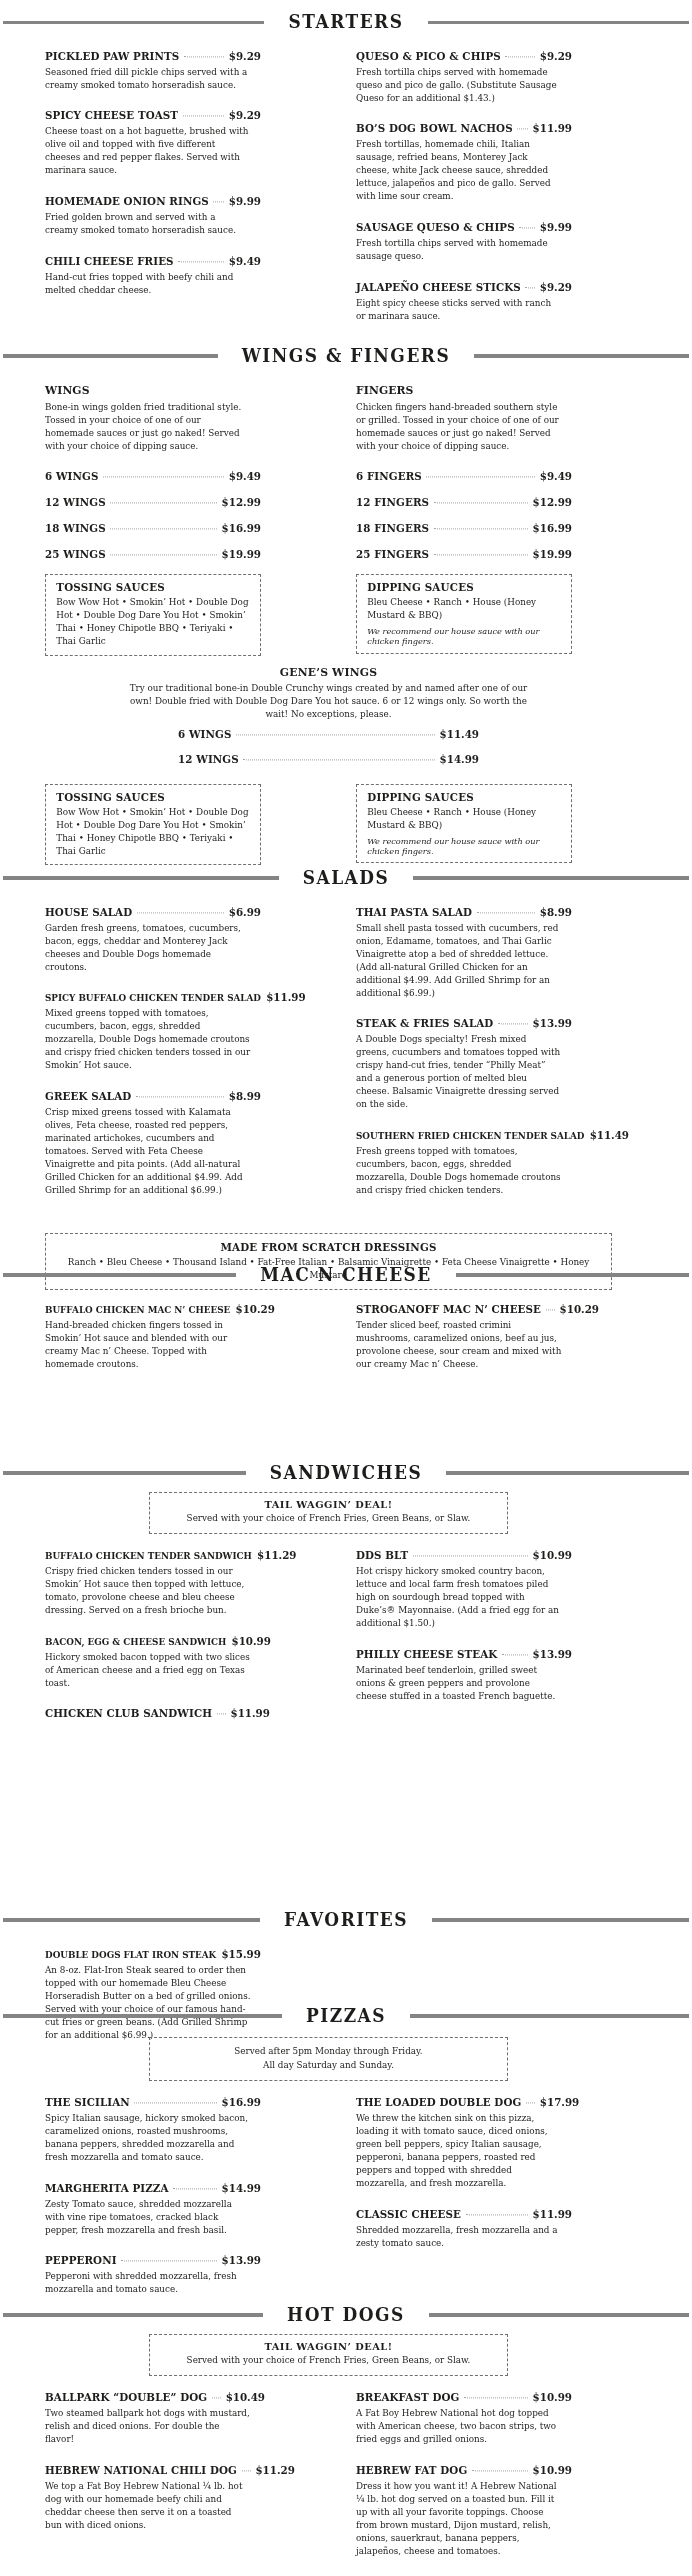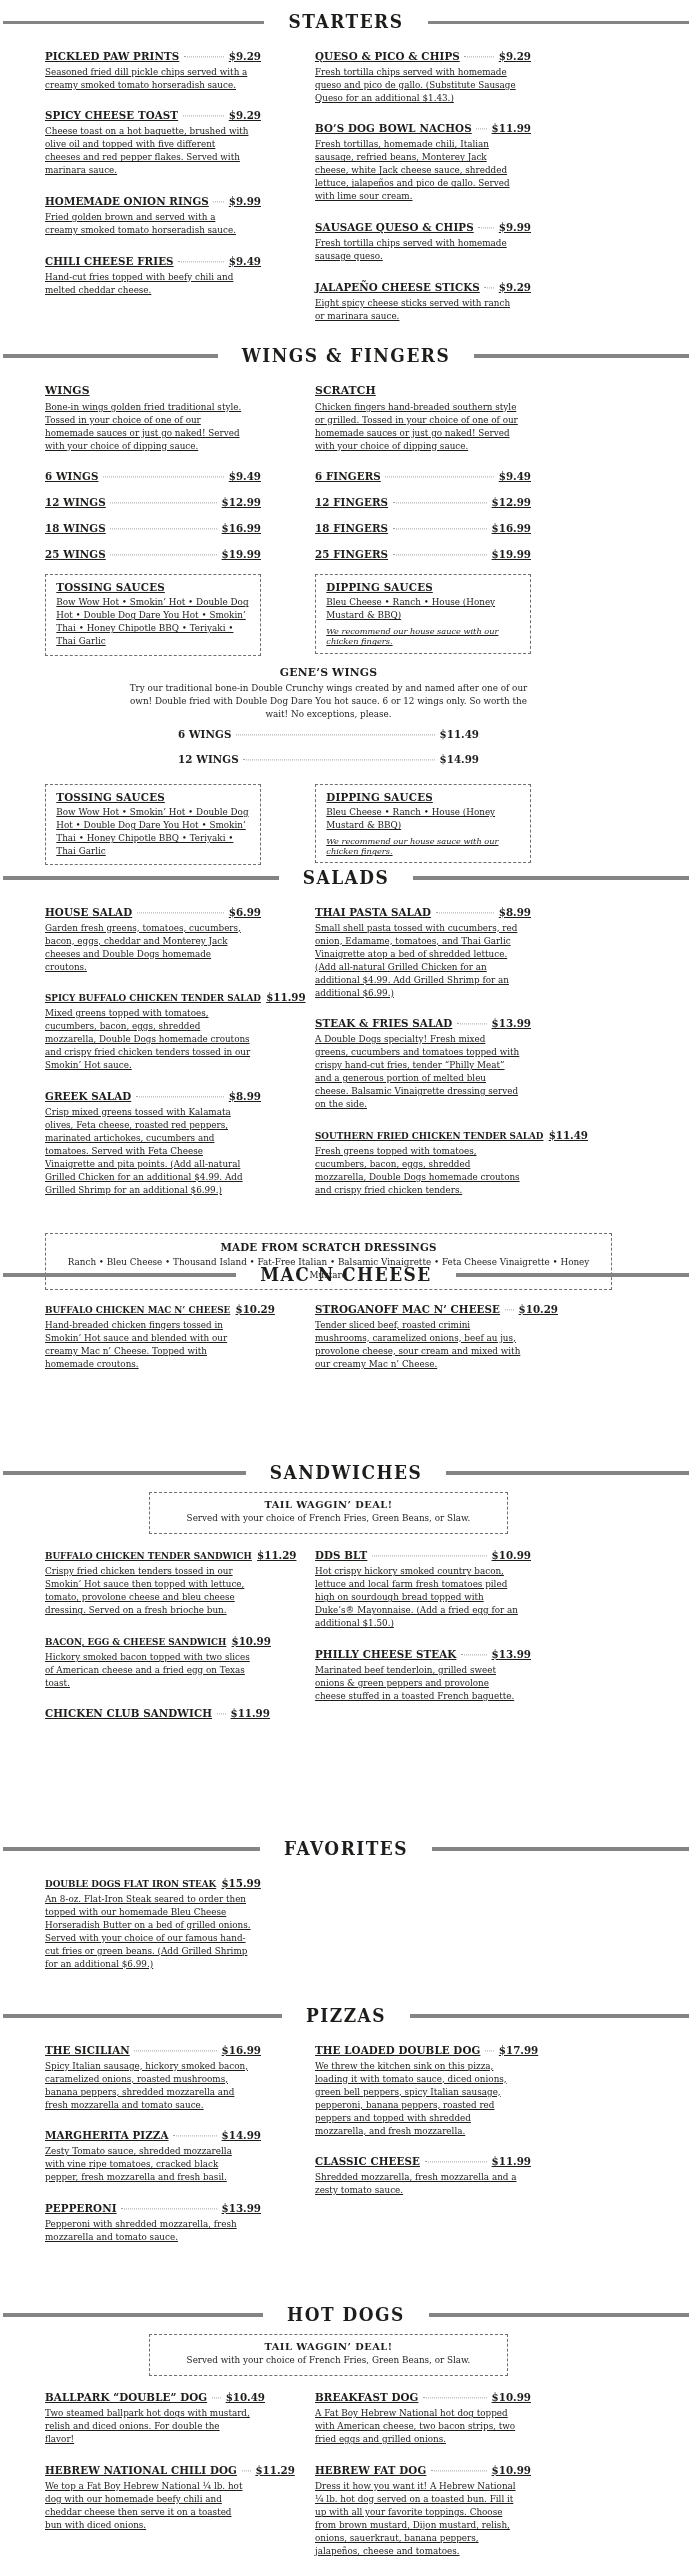--- a/index.html
+++ b/index.html
@@ -4,21 +4,21 @@
 <style>
   html,body{margin:0;padding:0;background:#ffffff;}
   body{width:692px;height:3520px;position:relative;color:#1d1d1b;
        font-family:"DejaVu Serif","Liberation Serif",serif;-webkit-font-smoothing:antialiased;}
   .section{position:absolute;left:0;width:692px;}
   .sec-header{display:flex;align-items:center;gap:24px;padding:0 3.1px;height:24px;}
   .rule{flex:1;height:3.6px;background:#848484;}
   .sec-title{font-weight:bold;font-size:17px;letter-spacing:1.5px;white-space:nowrap;
              font-family:"DejaVu Serif",serif;transform:scaleY(1.05);}
   .sec-content{padding:0 80px 0 45px;}
-  .cols{display:grid;grid-template-columns:216px 216px;column-gap:54px;margin-top:15.5px;text-decoration:underline;}
+  .cols{display:grid;grid-template-columns:216px 216px;column-gap:95px;margin-top:15.5px;}
   .item{margin-bottom:17.5px;}
   .row{display:flex;align-items:baseline;}
   .iname{font-weight:bold;font-size:10.3px;letter-spacing:0.1px;white-space:nowrap;}
   .iname.small{font-size:8.8px;letter-spacing:0;}
   .subhead .iname{font-size:10.8px;}
   .leader{flex:1;border-bottom:1.5px dotted #a3a3a3;margin:0 4.6px;transform:translateY(-2.6px);min-width:9.3px;}
   .price{font-weight:bold;font-size:10.3px;white-space:nowrap;margin-left:4.1px;}
   .row .price{margin-left:0;}
   .iname.small + .price{margin-left:5.2px;}
   .desc{font-size:8.8px;line-height:13px;margin-top:4.1px;max-width:206px;color:#1d1d1b;}
@@ -156,21 +156,21 @@
               <span class="leader"></span>
               <span class="price">$19.99</span>
             </div>
             <div class="box">
               <div class="box-title">TOSSING SAUCES</div>
               <div class="box-text">Bow Wow Hot • Smokin’ Hot • Double Dog Hot • Double Dog Dare You Hot • Smokin’ Thai • Honey Chipotle BBQ • Teriyaki • Thai Garlic</div>
             </div>
           </div>
           <div class="col">
             <div class="item subhead">
-              <div class="iname">SCRATCH</div>
+              <div class="iname">FINGERS</div>
               <div class="desc">Chicken fingers hand-breaded southern style or grilled. Tossed in your choice of one of our homemade sauces or just go naked!  Served with your choice of dipping sauce.</div>
             </div>
             <div class="row pricerow">
               <span class="iname">6 FINGERS</span>
               <span class="leader"></span>
               <span class="price">$9.49</span>
             </div>
             <div class="row pricerow">
               <span class="iname">12 FINGERS</span>
               <span class="leader"></span>
@@ -370,21 +370,21 @@
                 <span class="iname">PHILLY CHEESE STEAK</span>
                 <span class="leader"></span>
                 <span class="price">$13.99</span>
               </div>
               <div class="desc">Marinated beef tenderloin, grilled sweet onions &amp; green peppers and provolone cheese stuffed in a toasted French baguette.</div>
             </div>
           </div>
         </div>
       </div>
     </section>
-    <section class="section" style="top: 1837px;">
+    <section class="section" style="top: 1908px;">
       <div class="sec-header">
         <div class="rule"></div>
         <div class="sec-title">FAVORITES</div>
         <div class="rule"></div>
       </div>
       <div class="sec-content">
         <div class="cols">
           <div class="col">
             <div class="item">
               <div class="row">
@@ -398,20 +398,24 @@
         </div>
       </div>
     </section>
     <section class="section" style="top: 2004px;">
       <div class="sec-header">
         <div class="rule"></div>
         <div class="sec-title">PIZZAS</div>
         <div class="rule"></div>
       </div>
       <div class="sec-content">
+        <div class="notebox">
+          <div class="note-line">Served after 5pm Monday through Friday.</div>
+          <div class="note-line">All day Saturday and Sunday.</div>
+        </div>
         <div class="cols">
           <div class="col">
             <div class="item">
               <div class="row">
                 <span class="iname">THE SICILIAN</span>
                 <span class="leader"></span>
                 <span class="price">$16.99</span>
               </div>
               <div class="desc">Spicy Italian sausage, hickory smoked bacon, caramelized onions, roasted mushrooms, banana peppers, shredded mozzarella and fresh mozzarella and tomato sauce.</div>
             </div>

